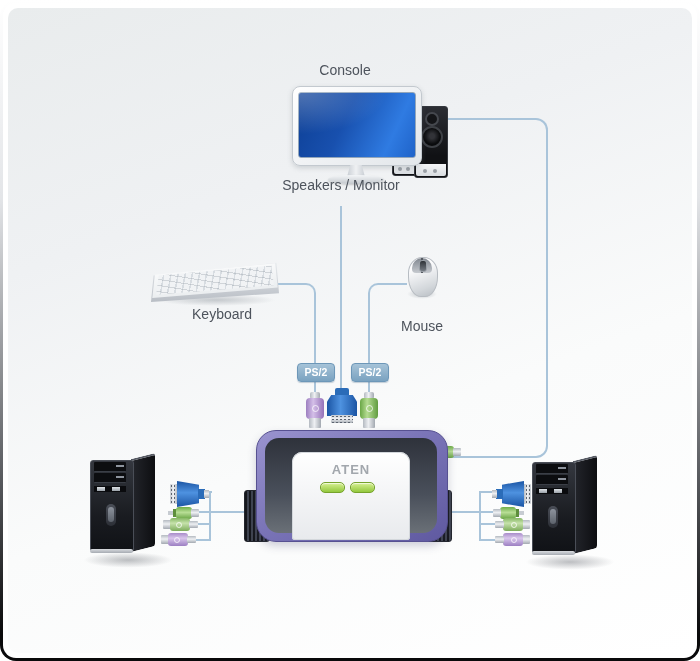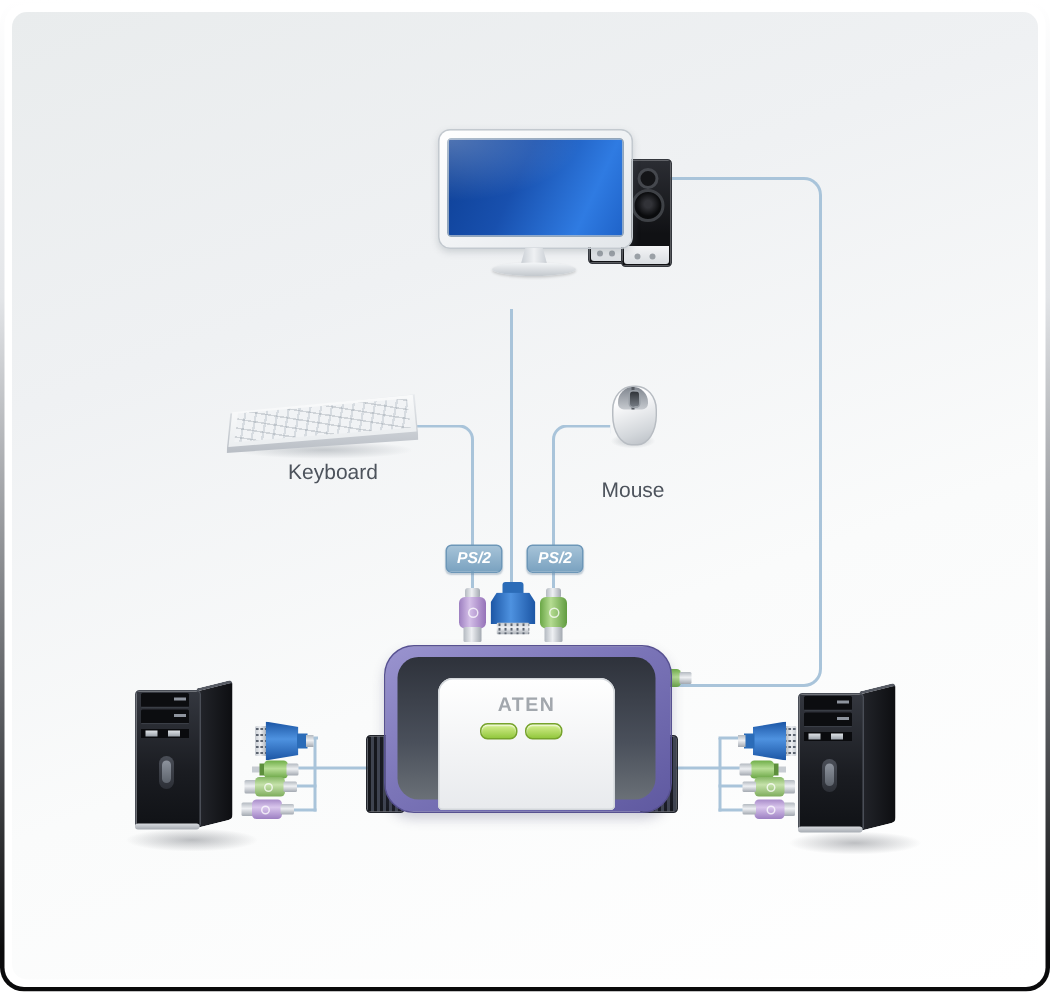--- a/index.html
+++ b/index.html
@@ -12,21 +12,21 @@
   .abs{position:absolute;}
   i{display:block;position:absolute;font-style:normal;}
 
   
   .lbl{position:absolute;font-size:14px;color:#4d535c;text-align:center;}
   .model{position:absolute;font-size:14px;font-weight:bold;color:#39414f;text-align:center;}
   .caption{position:absolute;font-size:13.5px;color:#565c64;text-align:center;}
   .badge{position:absolute;width:36px;height:17px;border-radius:4px;
          background:linear-gradient(180deg,#a6c3d8,#7fa6c2 45%,#7aa2c0);
          background:linear-gradient(180deg,#a6c3d8,#7aa2c0);
-         border:1px solid #6d97b8;color:#ffffff;font-size:10.5px;font-weight:bold;font-style:italic;
+         border:1px solid #6d97b8;color:#ffffff;font-size:10.5px;font-weight:bold;
          text-align:center;line-height:16px;box-shadow:0 1px 1px rgba(90,120,150,.35);}
 
   
   .ln{position:absolute;background:#a9c4da;}
   .path{position:absolute;border:0 solid #a9c4da;}
 
   
   .metal{background:linear-gradient(180deg,#b4bac1,#eef0f3 45%,#a3a9b1);}
   .metalv{background:linear-gradient(90deg,#b4bac1,#eef0f3 45%,#a3a9b1);}
 
@@ -189,20 +189,21 @@
     <div class="ln" style="left:196px;top:511px;width:58px;height:2px;"></div>
     <div class="ln" style="left:194px;top:523px;width:17px;height:2px;"></div>
     <div class="ln" style="left:194px;top:539px;width:17px;height:2px;"></div>
 
     <div class="ln" style="left:479px;top:492px;width:2px;height:49px;"></div>
     <div class="ln" style="left:479px;top:491px;width:14px;height:2px;"></div>
     <div class="ln" style="left:436px;top:511px;width:60px;height:2px;"></div>
     <div class="ln" style="left:479px;top:523px;width:18px;height:2px;"></div>
     <div class="ln" style="left:479px;top:539px;width:18px;height:2px;"></div>
 
+    <div class="lbl" style="left:285px;top:62px;width:120px;">Console</div>
 
     <div class="speakers">
       <div class="spk" style="left:0;top:14px;width:24px;height:54px;">
         <i class="tw" style="left:7px;top:4px;width:8px;height:8px;"></i>
         <i class="wf" style="left:4px;top:15px;width:13px;height:13px;"></i>
         <i class="band"></i>
         <i class="bd" style="left:5px;"></i>
             <i class="bd" style="left:13px;"></i>
       </div>
       <div class="spk" style="left:22px;top:0;width:32px;height:70px;">
@@ -215,20 +216,21 @@
     </div>
 
     <div class="monitor">
       <i class="mframe"></i>
       <i class="screen"></i>
       <i class="sheen"></i>
       <i class="neck"></i>
       <i class="base"></i>
     </div>
 
+    <div class="lbl" style="left:266px;top:177px;width:150px;">Speakers / Monitor</div>
 
     <div class="keyboard">
       <i class="kb-shadow"></i>
       <i class="kb-base"></i>
       <i class="kb-top"></i>
       <i class="kb-keys"></i>
     </div>
     <div class="lbl" style="left:162px;top:306px;width:120px;">Keyboard</div>
 
     <div class="mouse">

